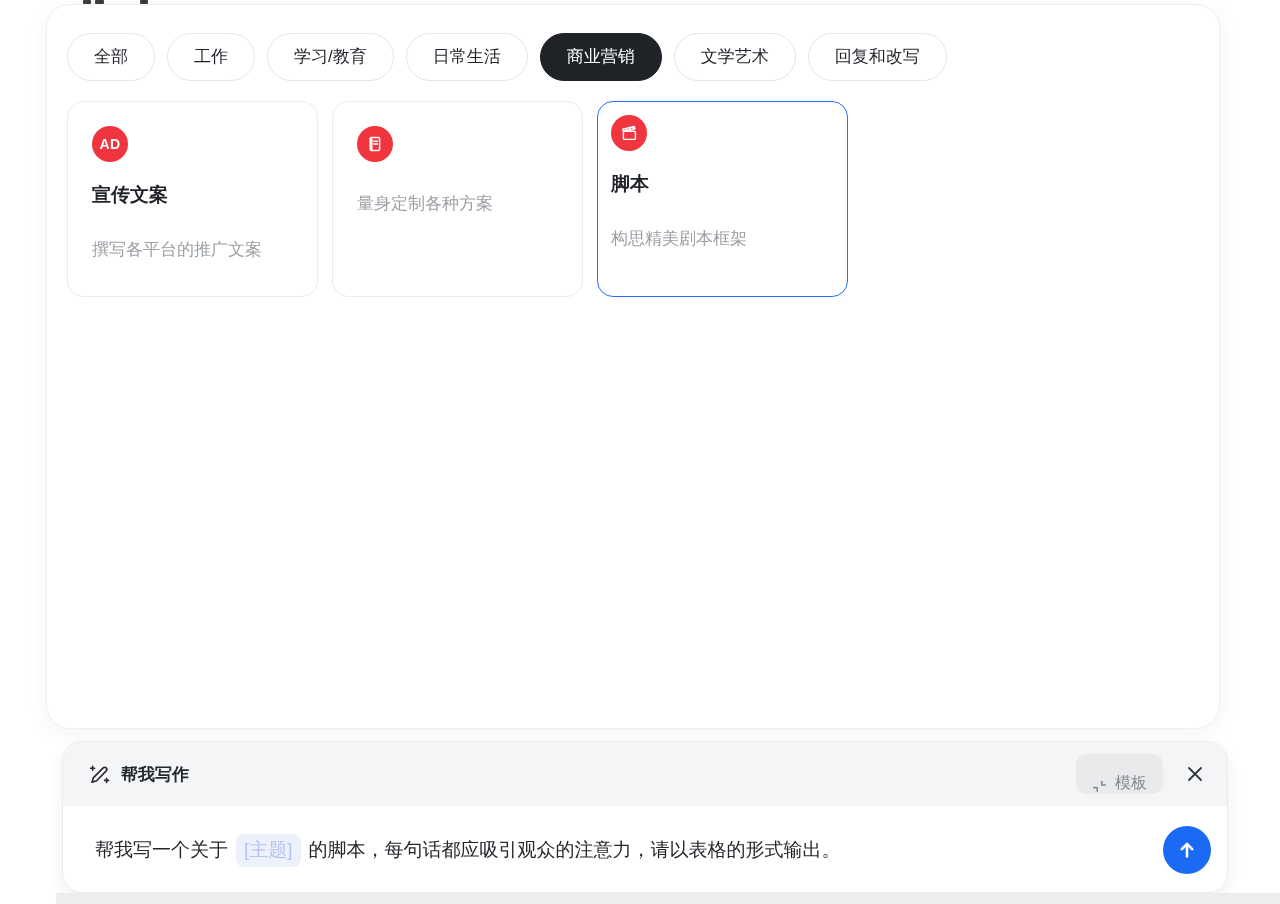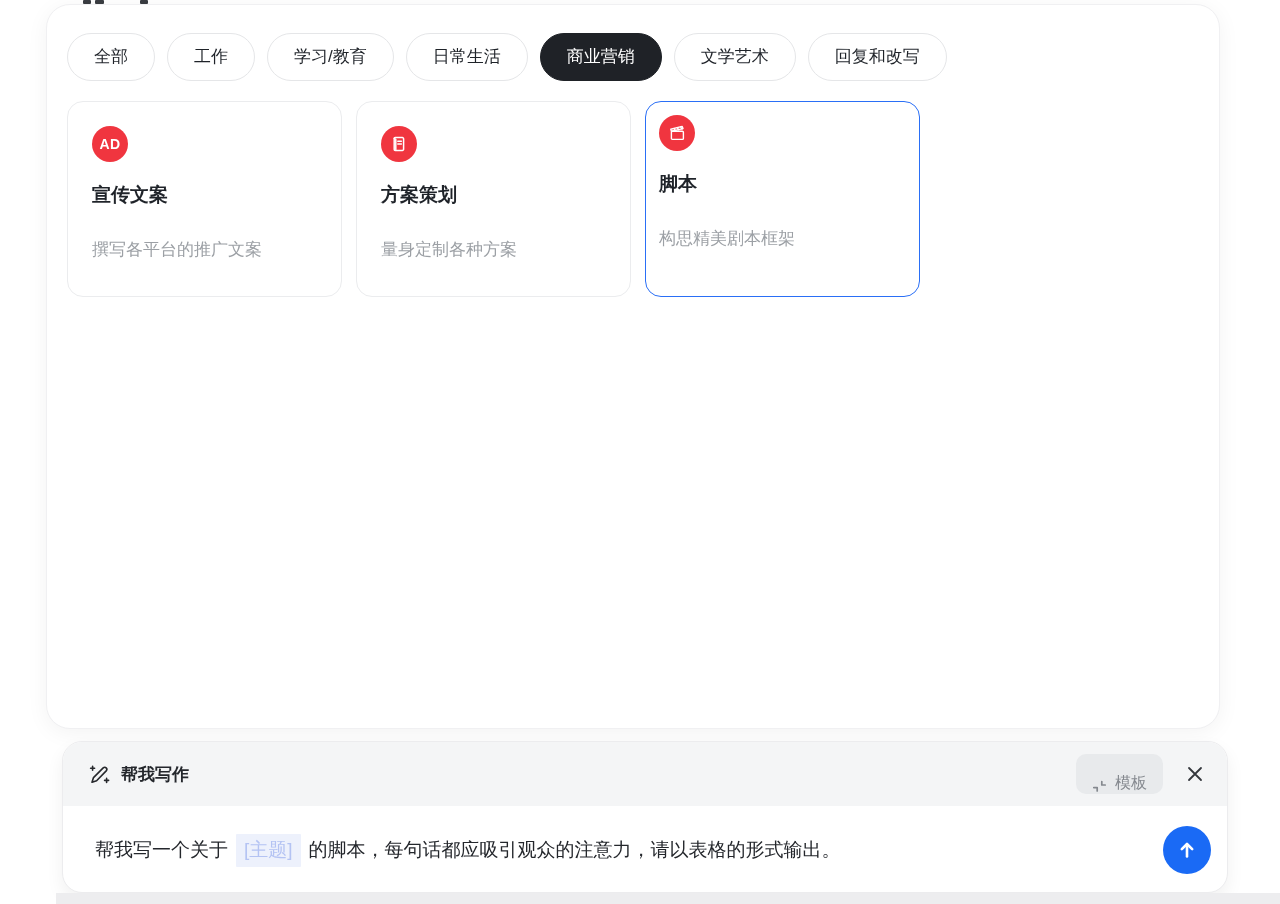--- a/index.html
+++ b/index.html
@@ -14,21 +14,21 @@
     background:#ffffff; border:1px solid #f0f0f2; border-radius:24px;
     box-shadow:0 4px 22px rgba(0,0,0,0.05); }
 
   .tabs-row { display:flex; gap:12px; padding:28px 20px 0 20px; }
   .tab-pill { height:48px; line-height:46px; padding:0 26px; border:1px solid #e5e6e8;
     border-radius:26px; background:#fff; font-size:17px; color:#1f2329; cursor:pointer;
     white-space:nowrap; }
   .tab-pill.selected { background:#1f2227; border-color:#1f2227; color:#ffffff; }
 
   .cards-row { display:flex; gap:14px; padding:20px 20px 0 20px; }
-  .card { width:275px; height:196px; background:#fff; border:1px solid #ebecee;
+  .card { width:251px; height:196px; background:#fff; border:1px solid #ebecee;
     border-radius:16px; padding:24px; cursor:pointer; }
   .card.selected { border:1.5px solid #2a6ff6; padding:13px; }
   .card-icon { width:36px; height:36px; border-radius:50%; background:#f0353f;
     display:flex; align-items:center; justify-content:center; }
   .card-icon .ad-txt { color:#fff; font-size:14px; font-weight:bold; letter-spacing:.3px; }
   .card-title { margin-top:20px; font-size:19px; font-weight:600; color:#1f2329; }
   .card-sub { margin-top:30px; font-size:17px; color:#9ca0a5; }
 
   
   .composer { position:absolute; left:62px; top:741px; width:1166px; height:152px;
@@ -41,21 +41,21 @@
   .composer-spacer { flex:1; }
   .template-btn { height:40px; display:flex; align-items:flex-end; gap:8px; padding:0 16px;
     background:#e8eaec; border:none; border-radius:10px; font-size:16px; color:#85898f;
     cursor:pointer; font-family:inherit; }
   .close-btn { margin-left:22px; background:none; border:none; cursor:pointer;
     display:flex; align-items:center; }
 
   .composer-input-row { height:88px; display:flex; align-items:center; padding:0 16px 0 20px; }
   .composer-text { font-size:19px; color:#24272c; display:flex; align-items:center;
     flex:1; white-space:nowrap;margin-left:12px; }
-  .topic-token { display:inline-block; background:#edf1fc; color:#b4c3f3; border-radius:1px;
+  .topic-token { display:inline-block; background:#edf1fc; color:#b4c3f3; border-radius:8px;
     padding:3px 8px 4px; margin:0 8px; font-size:19px; cursor:pointer; }
   .send-btn { width:48px; height:48px; border-radius:50%; background:#1a6af5; border:none;
     display:flex; align-items:center; justify-content:center; cursor:pointer; flex:none; }
 
   .bottom-strip { position:absolute; left:56px; right:0; bottom:0; height:11px; background:#ededef; }
 
   svg { display:block; }
 </style>
 </head>
 <body>
@@ -87,21 +87,20 @@
     </div>
 
     <div class="card">
       <div class="card-icon">
         <svg width="18" height="18" viewBox="0 0 18 18" fill="none" stroke="#ffffff" stroke-width="1.5" stroke-linecap="round" stroke-linejoin="round">
           <path d="M5.2 2.6 h7.2 a1.2 1.2 0 0 1 1.2 1.2 v10.4 a1.2 1.2 0 0 1 -1.2 1.2 h-7.2 a1 1 0 0 1 -1 -1 v-10.8 a1 1 0 0 1 1 -1 z"></path>
           <path d="M4.2 3.4 l1.6 1 v10.2"></path>
           <path d="M7.8 6.2 h3.6 M7.8 9 h3.6"></path>
         </svg>
       </div>
-      <div class="card-title">方案策划</div>
       <div class="card-sub">量身定制各种方案</div>
     </div>
 
     <div class="card selected">
       <div class="card-icon">
         <svg width="19" height="19" viewBox="0 0 19 19" fill="none" stroke="#ffffff" stroke-width="1.4" stroke-linecap="round" stroke-linejoin="round">
           <path d="M3.4 7.2 l11.6 -2.6 -0.8 -2.2 -11.4 2.8 z"></path>
           <path d="M6.1 4.6 l1.4 2 M9.4 3.8 l1.4 2 M12.7 3.1 l1.4 1.9"></path>
           <rect x="3.4" y="7.2" width="12" height="8.2" rx="1"></rect>
         </svg>

